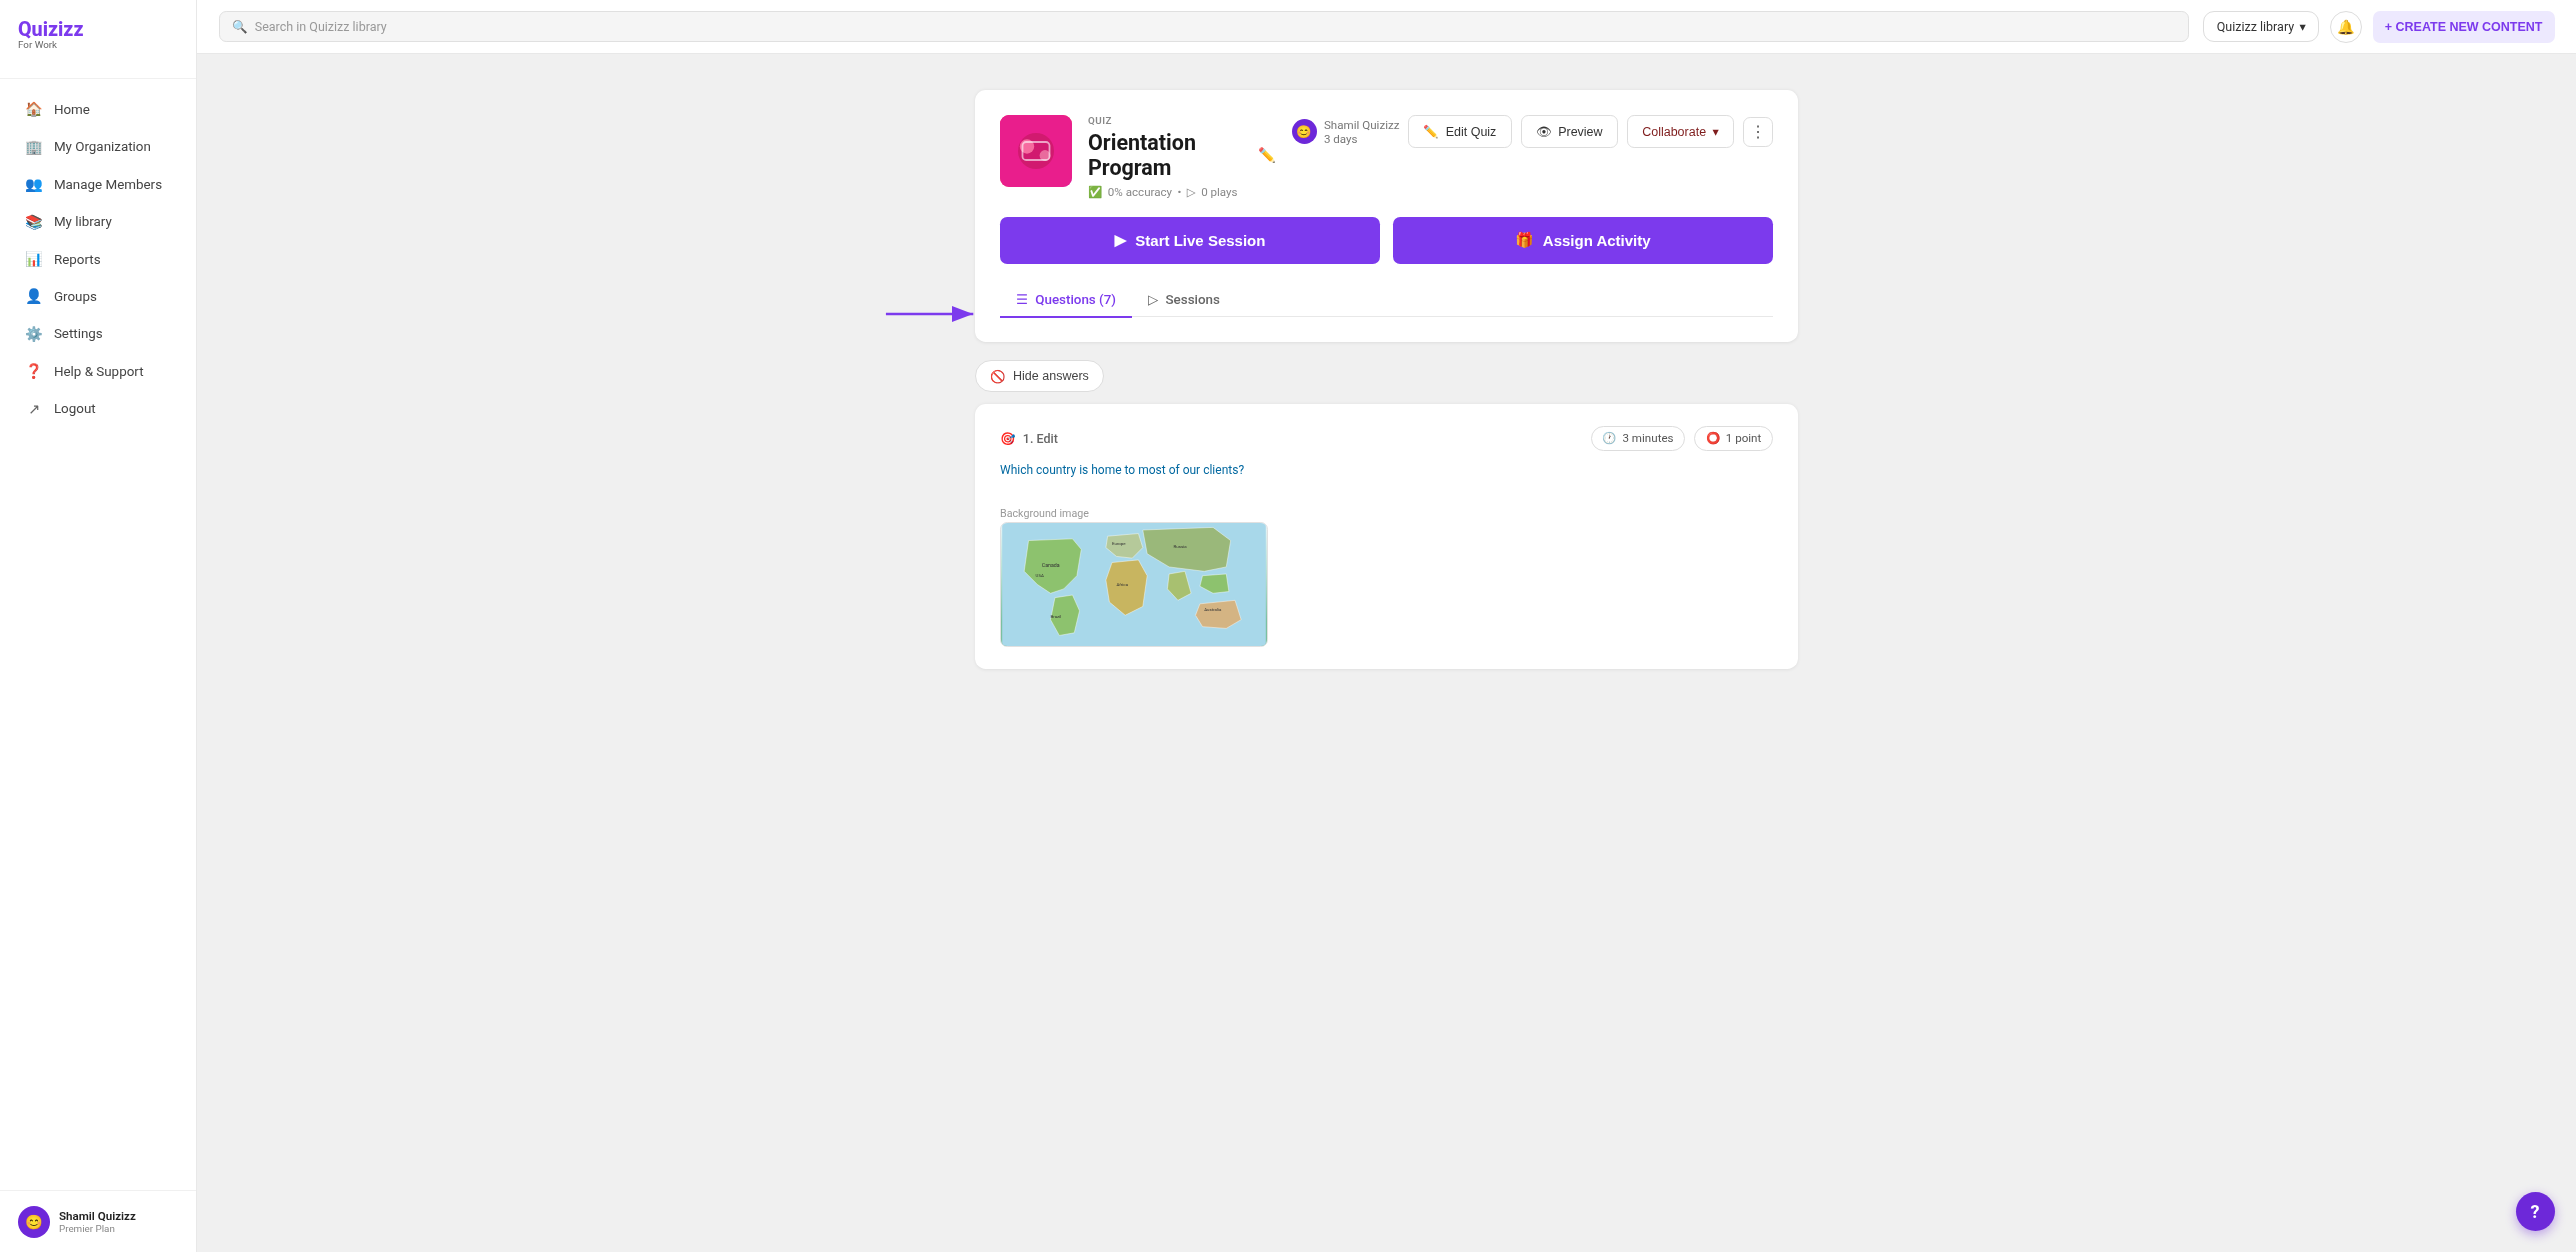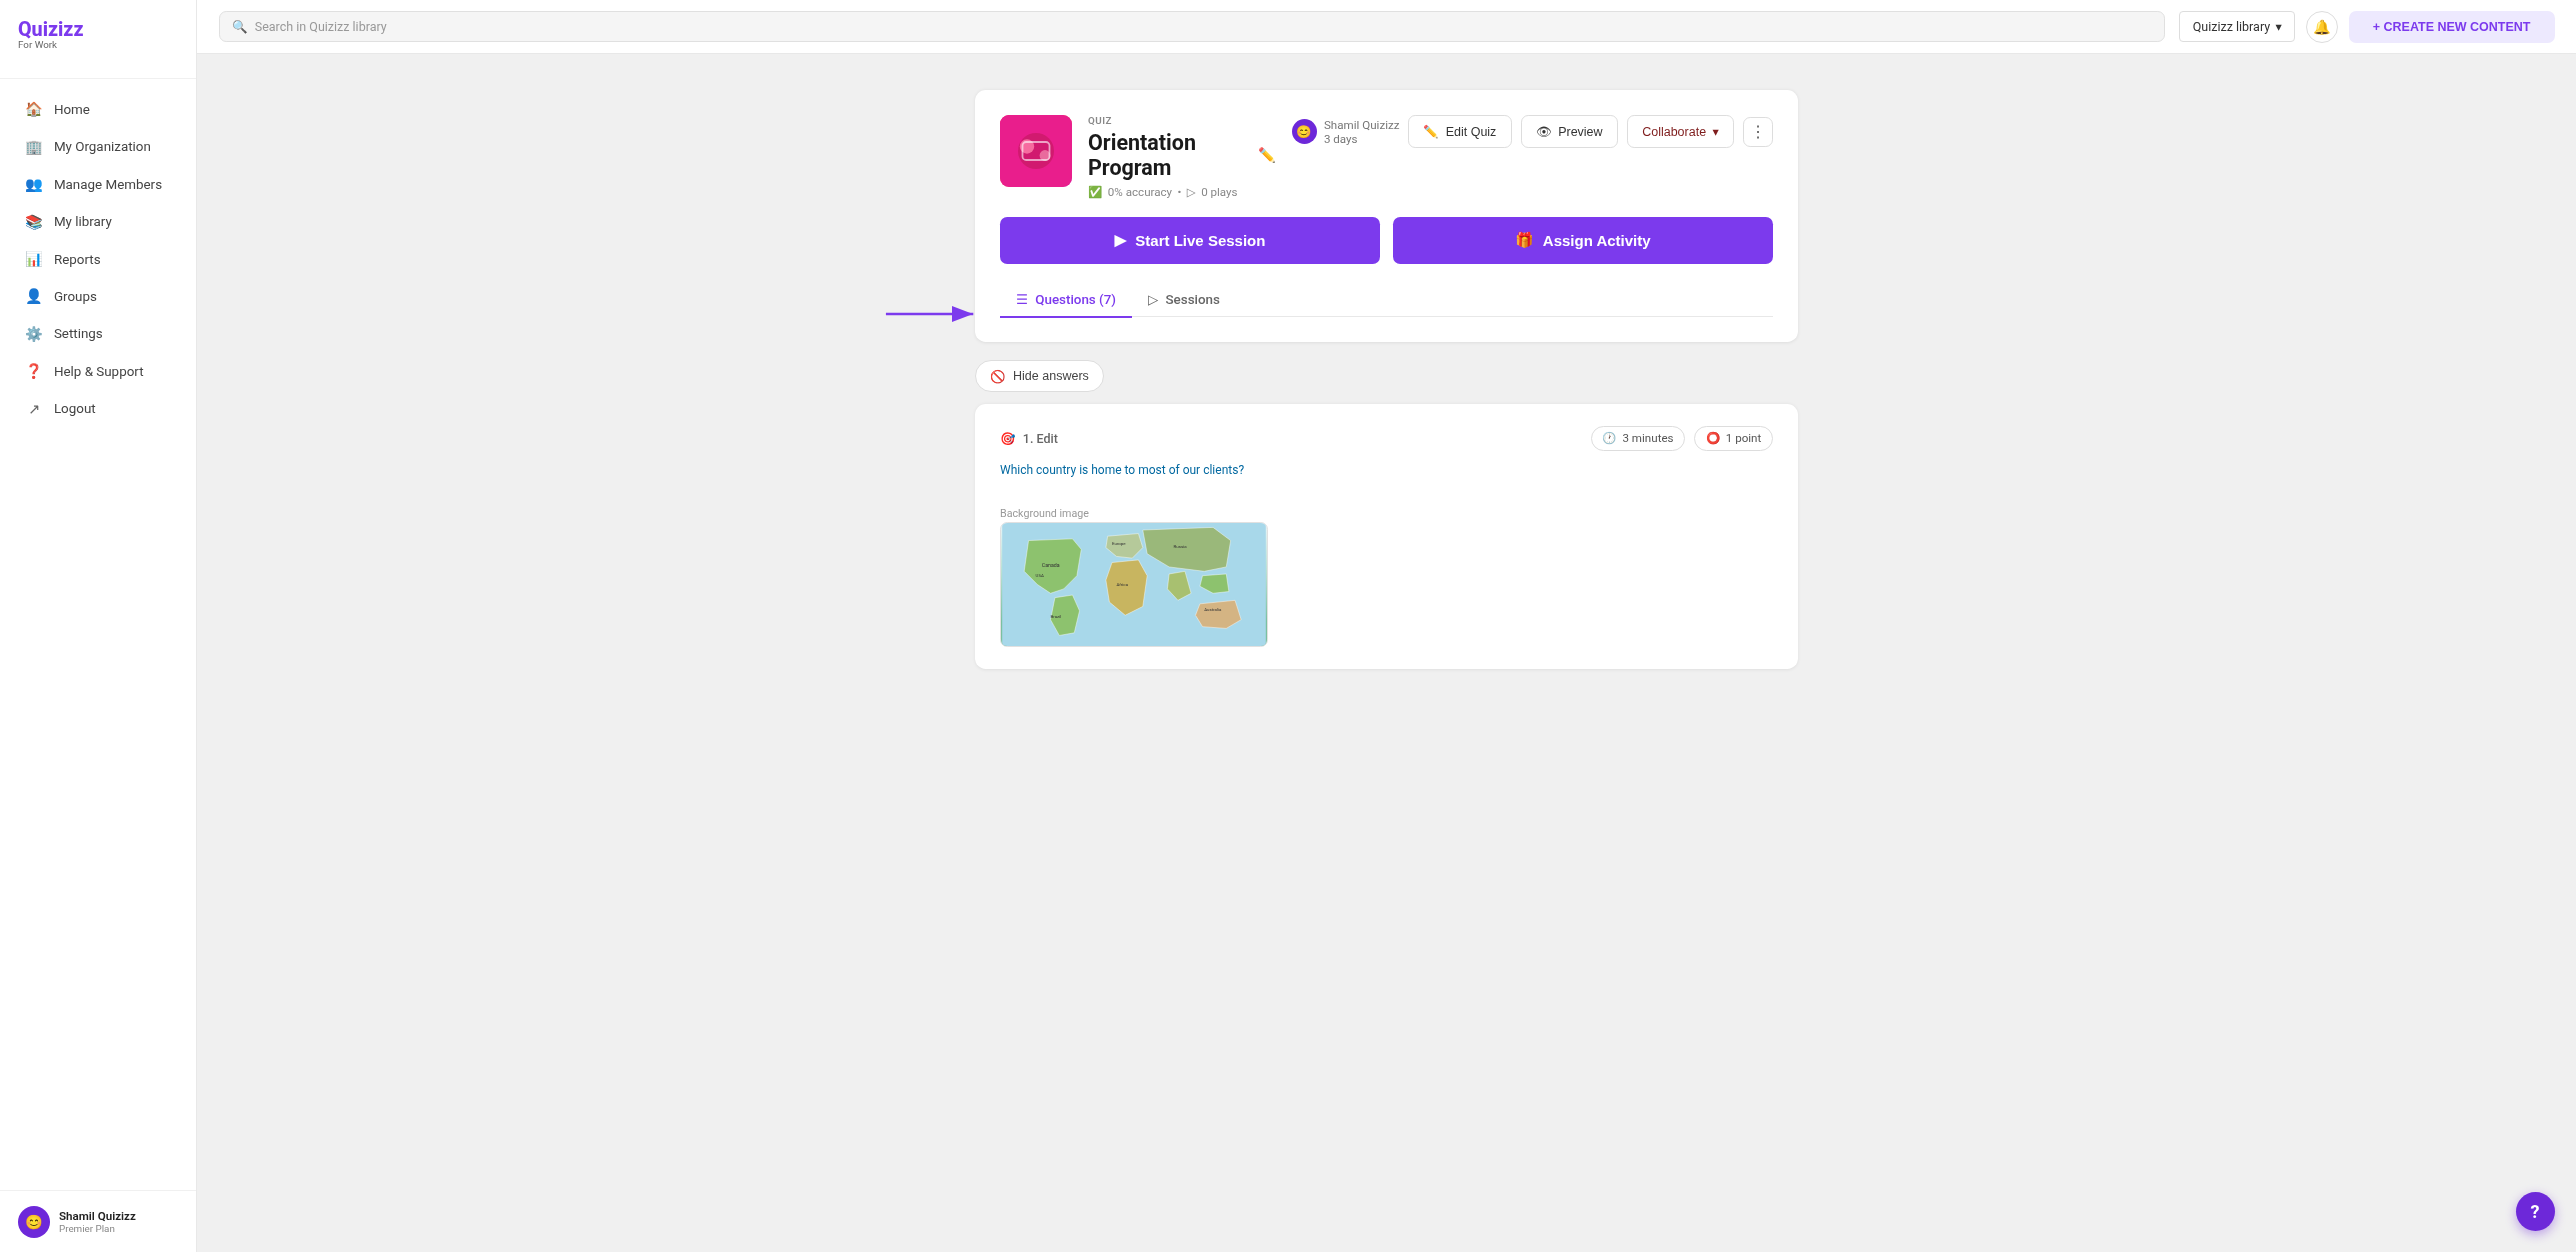--- a/index.html
+++ b/index.html
@@ -108,21 +108,21 @@
     .topbar-right {
       display: flex;
       align-items: center;
       gap: 10.7px;
     }
     .library-dropdown {
       display: flex;
       align-items: flex-end;
       gap: 5.4px;
       border: 0.9px solid #ddd;
-      border-radius: 4px;
+      border-radius: 11px;
       padding: 7.2px 12.5px;
       cursor: pointer;
       font-size: 12.5px;
       color: #333;
     }
     .bell-btn {
       width: 32px;
       height: 32px;
       border-radius: 50%;
       border: 0.9px solid #ddd;
@@ -132,21 +132,21 @@
       cursor: pointer;
       color: #555;
       font-size: 14.3px;
       background: #fff;
     }
     .create-btn {
       background: #ede9fe;
       color: #7c3aed;
       border: none;
       border-radius: 7.2px;
-      padding: 9px 24px;
+      padding: 9px 12px;
       font-size: 12.5px;
       font-weight: 600;
       cursor: pointer;
       display: flex;
       align-items: center;
       gap: 5.4px;
     }
 
     
     .content {

